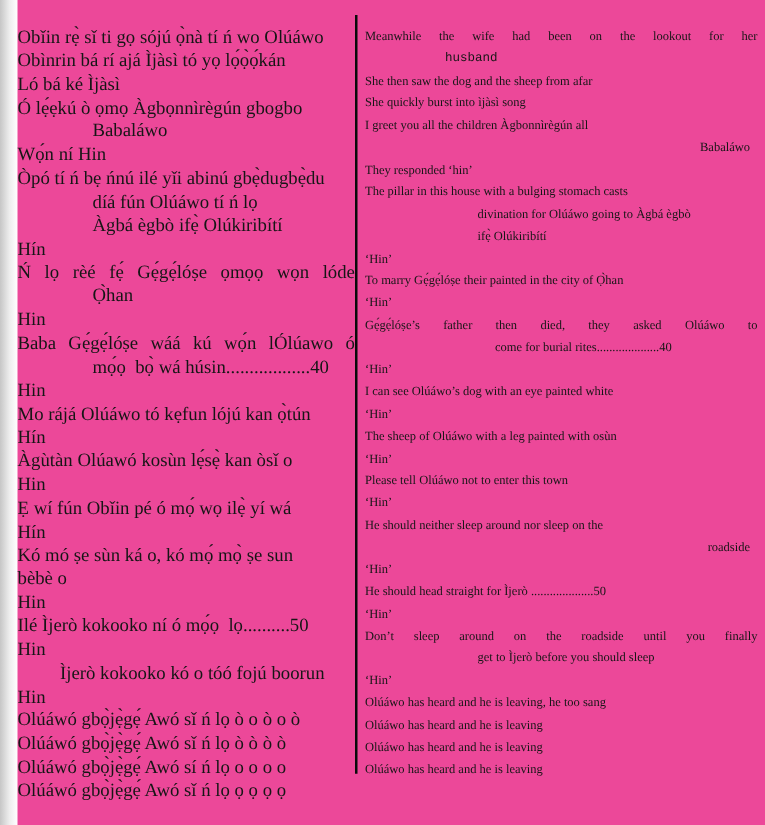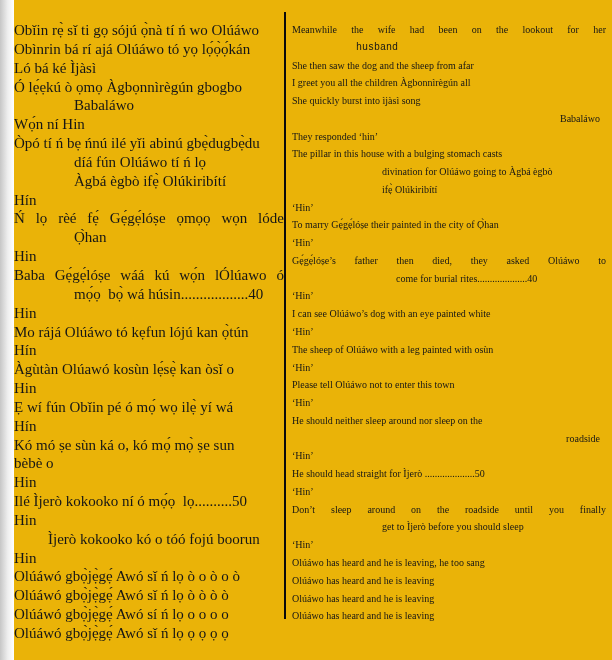--- a/index.html
+++ b/index.html
@@ -1,21 +1,21 @@
 <!DOCTYPE html>
 <html><head>
 <meta charset="utf-8">
 <style>
   html,body{margin:0;padding:0;}
   body{
     width:612px;height:660px;overflow:hidden;position:relative;
     background:#ffffff;color:#161616;
     font-family:"Liberation Serif","DejaVu Serif",serif;
   }
-  .page{position:absolute;left:0;top:0;width:612px;height:660px;background:#eab308;}
+  .page{position:absolute;left:0;top:0;width:612px;height:660px;background:#ec4899;}
   .edge-shade{
     position:absolute;left:0;top:0;width:14px;height:660px;
     background:linear-gradient(90deg,#c6c6c6 0%,#eeeeee 55%,#ffffff 100%);
   }
   .divider{position:absolute;left:284px;top:12px;width:2px;height:607px;background:#0b0b0b;}
   .col{position:absolute;top:21px;}
   .col-left{left:14px;width:270px;font-size:15px;}
   .col-right{left:292px;width:314px;font-size:10px;}
   .col-left .ln{height:18.85px;line-height:18.85px;}
   .col-right .ln{height:17.78px;line-height:17.78px;}
@@ -30,21 +30,21 @@
   .col-right .s-right-edge{text-align:right;padding-right:6px;}
   .s-justify{display:flex;justify-content:space-between;white-space:normal;}
 </style>
 </head>
 <body>
 
 <div class="page">
   <div class="edge-shade"></div>
   <div id="col-left" class="col col-left">
       <div class="ln s-plain">Obǐin rẹ̀ sǐ ti gọ sójú ọ̀nà tí ń wo Olúáwo</div>
-      <div class="ln s-plain">Obìnrin bá rí ajá Olúáwo tó yọ lọ́ọ̀ọ́kán</div>
+      <div class="ln s-plain">Obìnrin bá rí ajá Ìjàsì tó yọ lọ́ọ̀ọ́kán</div>
       <div class="ln s-plain">Ló bá ké Ìjàsì</div>
       <div class="ln s-plain">Ó lẹ́ẹkú ò ọmọ Àgbọnnìrègún gbogbo</div>
       <div class="ln s-indent">Babaláwo</div>
       <div class="ln s-plain">Wọ́n ní Hin</div>
       <div class="ln s-plain">Òpó tí ń bẹ ńnú ilé yǐi abinú gbẹ̀dugbẹ̀du</div>
       <div class="ln s-indent">díá fún Olúáwo tí ń lọ</div>
       <div class="ln s-indent">Àgbá ègbò ifẹ̀ Olúkiribítí</div>
       <div class="ln s-plain">Hín</div>
       <div class="ln s-justify">
         <span>Ń</span>
@@ -96,22 +96,22 @@
         <span>had</span>
         <span>been</span>
         <span>on</span>
         <span>the</span>
         <span>lookout</span>
         <span>for</span>
         <span>her</span>
       </div>
       <div class="ln s-indent-mid">husband</div>
       <div class="ln s-plain">She then saw the dog and the sheep from afar</div>
+      <div class="ln s-plain">She quickly burst into ìjàsì song</div>
       <div class="ln s-plain">I greet you all the children Àgbonnìrègún all</div>
-      <div class="ln s-plain">She quickly burst into ìjàsì song</div>
       <div class="ln s-right-edge">Babaláwo</div>
       <div class="ln s-plain">They responded ‘hin’</div>
       <div class="ln s-plain">The pillar in this house with a bulging stomach casts</div>
       <div class="ln s-indent">divination for Olúáwo going to Àgbá ègbò</div>
       <div class="ln s-indent">ifẹ̀ Olúkiribítí</div>
       <div class="ln s-plain">‘Hin’</div>
       <div class="ln s-plain">To marry Gẹ́gẹ́lóṣe their painted in the city of Ọ̀han</div>
       <div class="ln s-plain">‘Hin’</div>
       <div class="ln s-justify">
         <span>Gẹ́gẹ́lóṣe’s</span>

